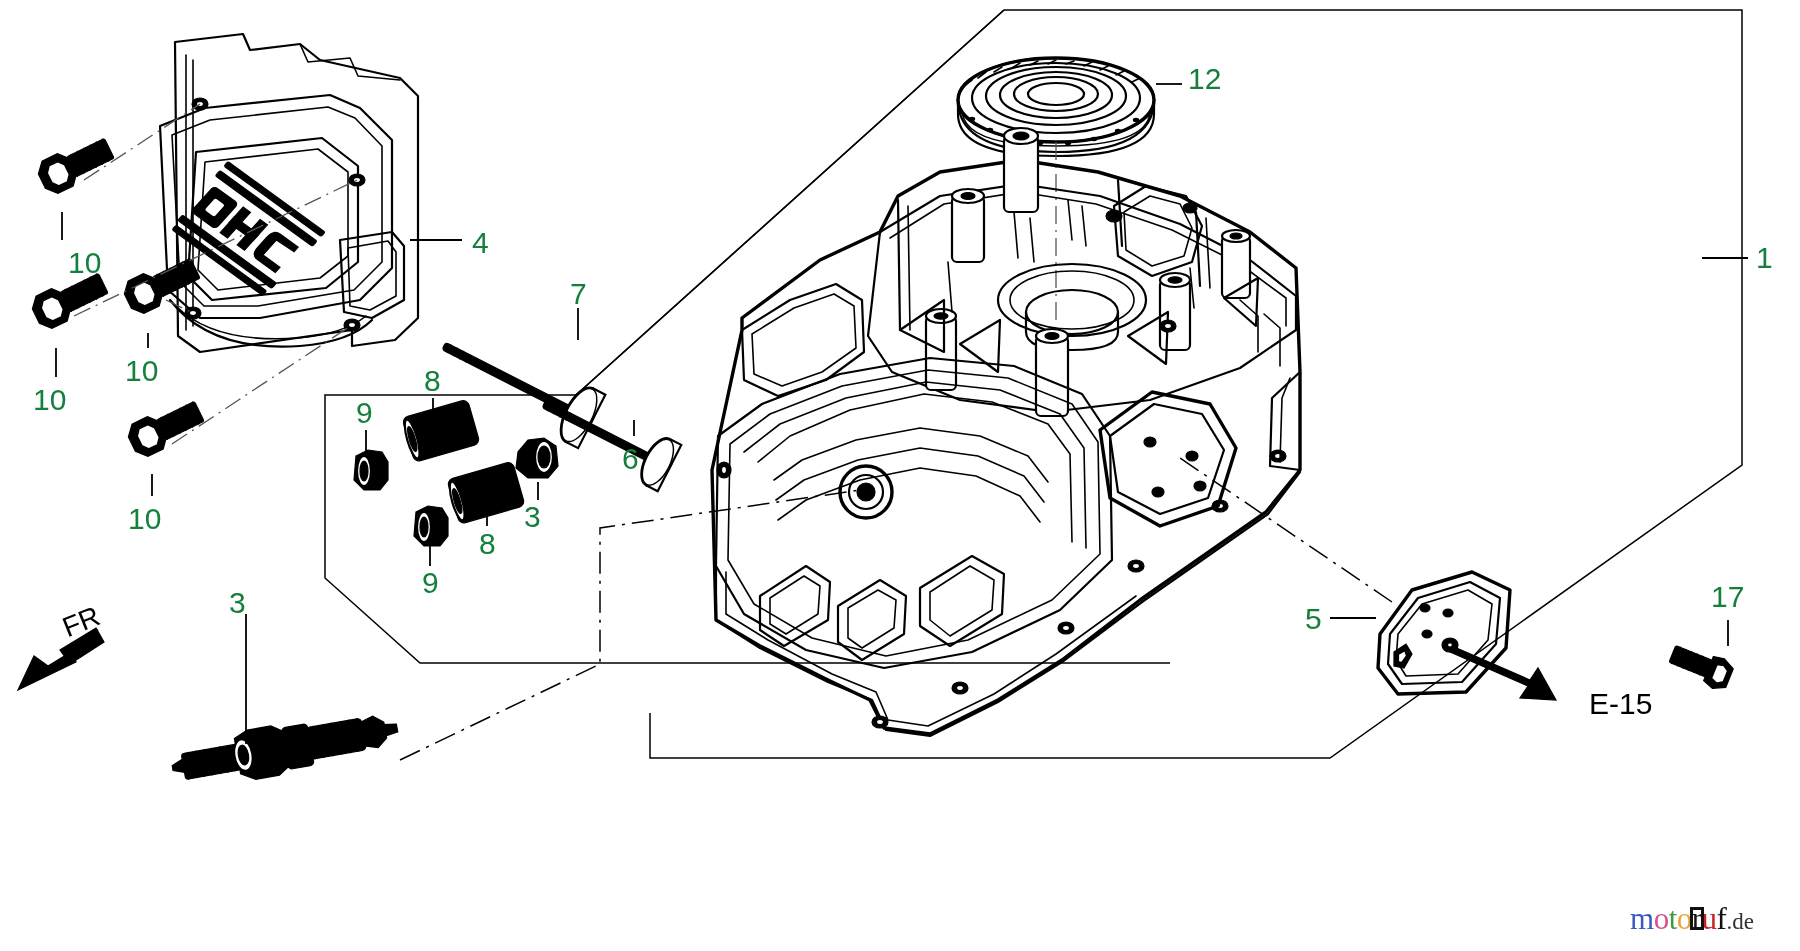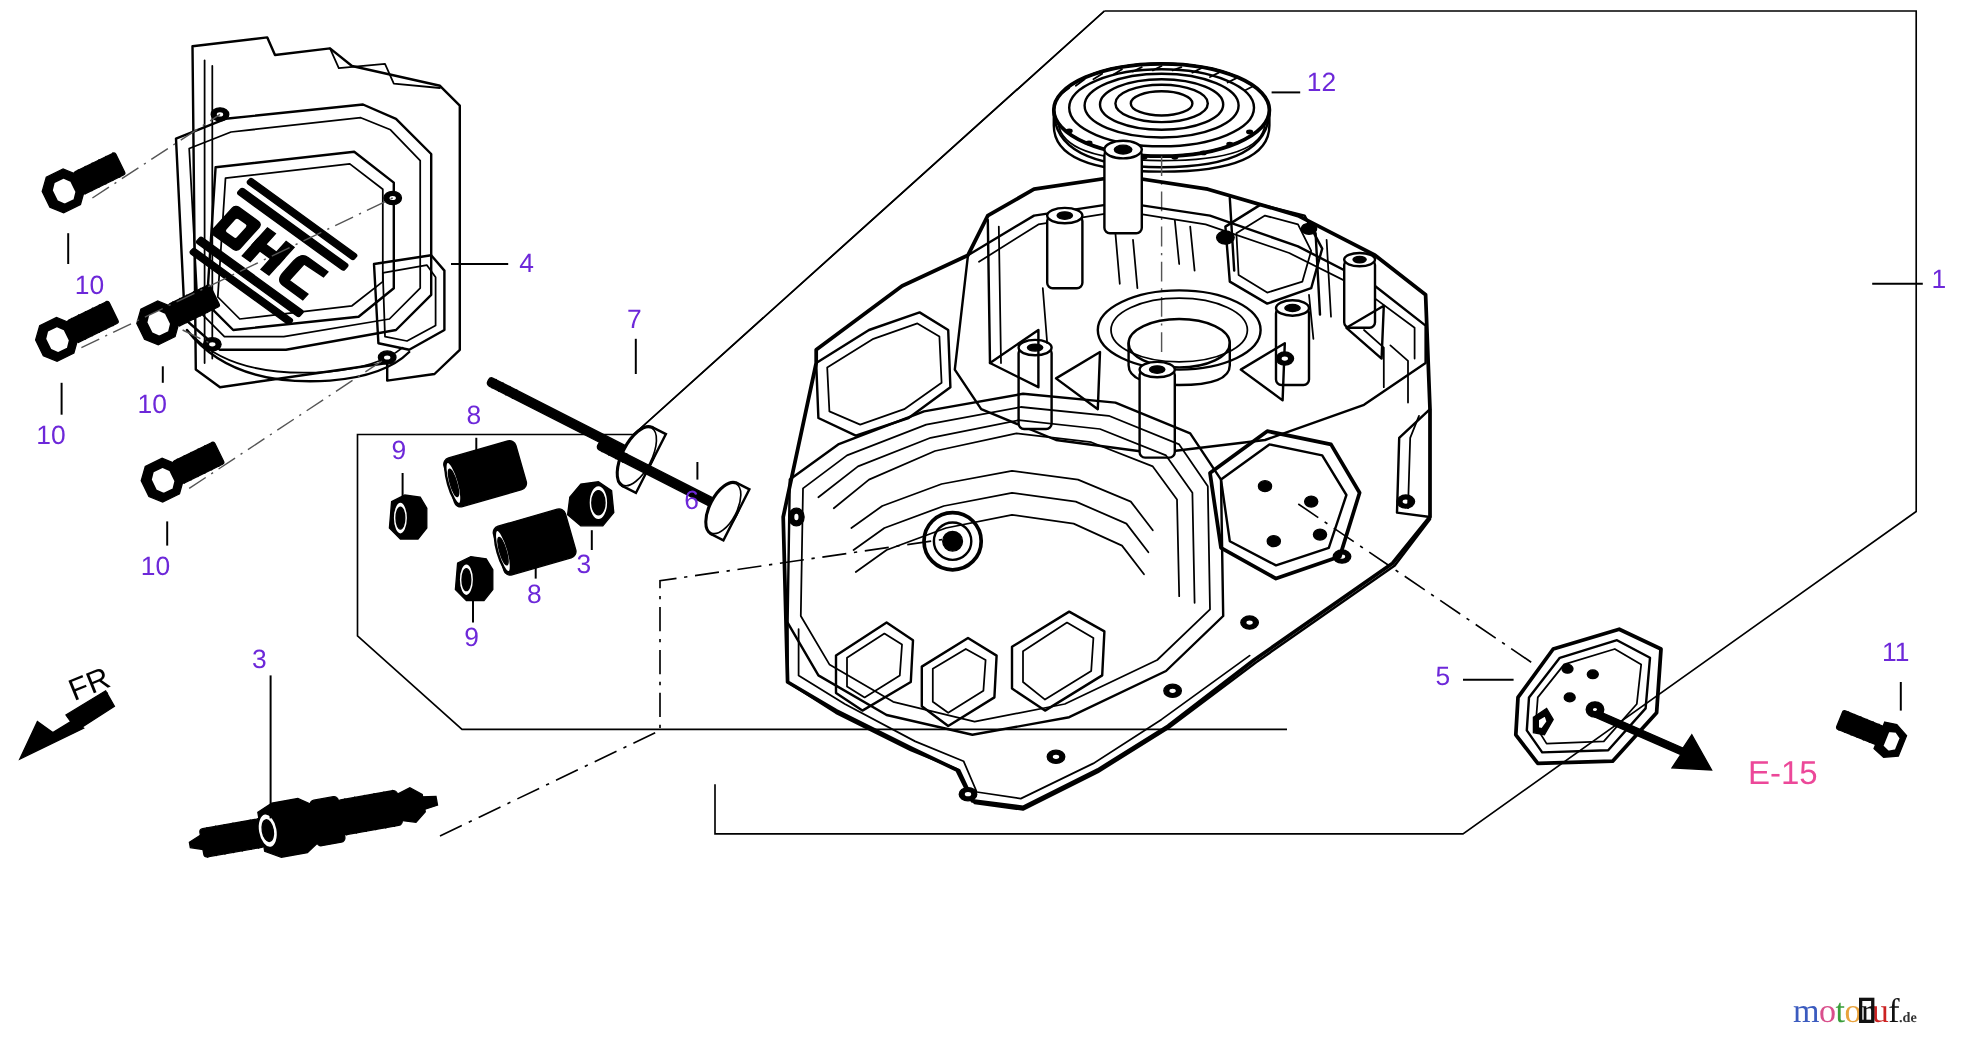--- a/index.html
+++ b/index.html
@@ -12,32 +12,32 @@
     position:relative;
     width:1800px;
     height:951px;
     background:#ffffff;
     overflow:hidden;
   }
   #stage svg{position:absolute;left:0;top:0;}
   .callout{
     position:absolute;
     font-family:"Liberation Sans", sans-serif;
-    font-size:24px;
+    font-size:30px;
     font-weight:400;
-    color:#6d28d9;
+    color:#15803d;
     line-height:1;
     white-space:nowrap;
     user-select:none;
   }
   .ref-label{
     position:absolute;
     font-family:"Liberation Sans", sans-serif;
     font-size:30px;
-    color:#ec4899;
+    color:#000000;
     white-space:nowrap;
   }
   .fr-label{
     position:absolute;
     font-family:"Liberation Sans", sans-serif;
     font-size:28px;
     color:#000;
     transform:rotate(-22deg);
     transform-origin:left bottom;
     white-space:nowrap;
@@ -54,23 +54,22 @@
     line-height:1;
   }
   #watermark .w1{color:#3b5bbf;}
   #watermark .w2{color:#d94f8c;}
   #watermark .w3{color:#3a9e3a;}
   #watermark .w4{color:#e8a33d;}
   #watermark .w7{color:#cc2222;}
   #watermark .w9{color:#111111;}
   #watermark .wdot{
     color:#333;
-    font-size:13px;
+    font-size:23px;
     letter-spacing:0;
-    font-weight:bold;
   }
   #watermark .wbox{
     position:relative;
     display:inline-block;
     color:#111;
   }
   #watermark .wbox::before{
     content:"";
     position:absolute;
     left:-2px;right:-2px;top:4px;bottom:4px;
@@ -558,21 +557,21 @@
   <div class="callout" style="left:622px;top:444px;">6</div>
   <div class="callout" style="left:570px;top:279px;">7</div>
   <div class="callout" style="left:424px;top:366px;">8</div>
   <div class="callout" style="left:479px;top:529px;">8</div>
   <div class="callout" style="left:356px;top:398px;">9</div>
   <div class="callout" style="left:422px;top:568px;">9</div>
   <div class="callout" style="left:68px;top:248px;">10</div>
   <div class="callout" style="left:33px;top:385px;">10</div>
   <div class="callout" style="left:125px;top:356px;">10</div>
   <div class="callout" style="left:128px;top:504px;">10</div>
-  <div class="callout" style="left:1711px;top:582px;">11</div>
+  <div class="callout" style="left:1711px;top:582px;">17</div>
   <div class="callout" style="left:1188px;top:64px;">12</div>
   <div class="callout" style="left:229px;top:588px;">3</div>
 
   <div class="ref-label" style="left:1589px;top:687px;">E-15</div>
 
   <div class="fr-label" style="left:70px;top:612px;">FR</div>
 
   <div id="watermark">
     <span class="w1">m</span><span class="w2">o</span><span class="w3">t</span><span class="w4">o</span><span class="wbox">r</span><span class="w7">u</span><span class="w9">f</span><span class="wdot">.de</span>
   </div>

